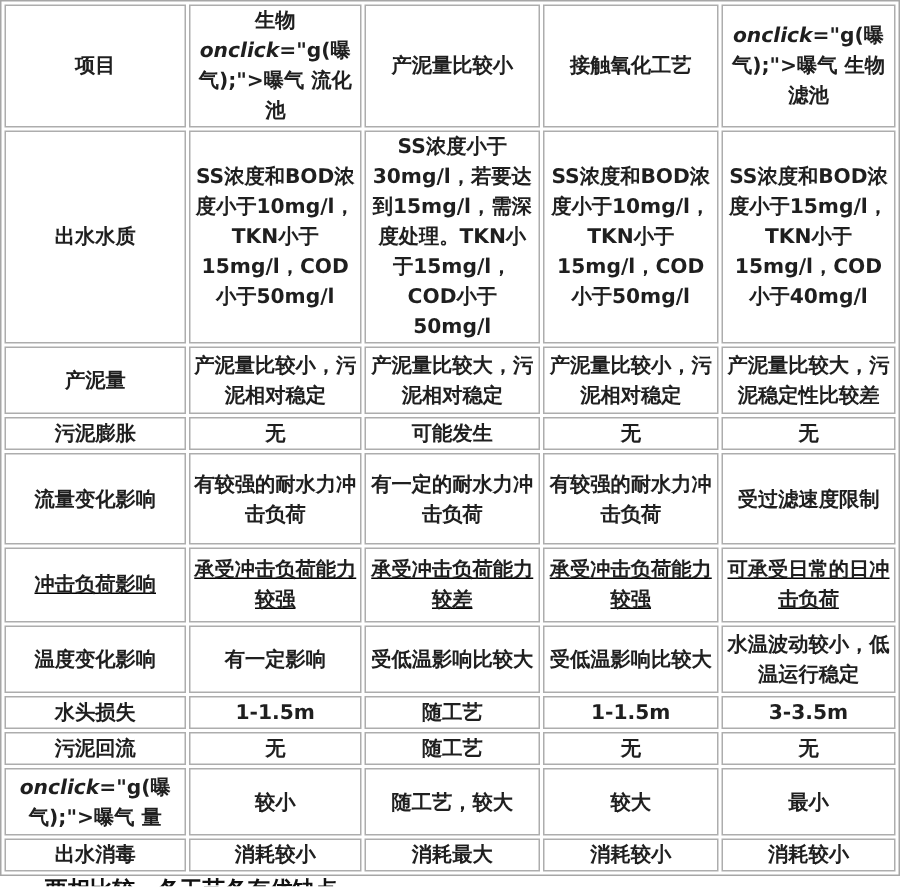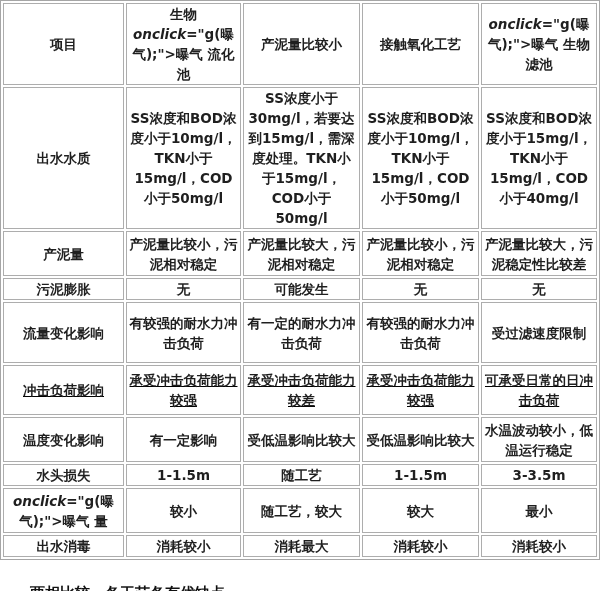--- a/index.html
+++ b/index.html
@@ -110,20 +110,27 @@
           <td>受低温影响比较大</td>
           <td>水温波动较小，低温运行稳定</td>
         </tr>
         <tr style="height: 21px;">
           <td>水头损失</td>
           <td>1-1.5m</td>
           <td>随工艺</td>
           <td>1-1.5m</td>
           <td>3-3.5m</td>
         </tr>
+        <tr style="height: 20px;">
+          <td>污泥回流</td>
+          <td>无</td>
+          <td>随工艺</td>
+          <td>无</td>
+          <td>无</td>
+        </tr>
         <tr style="height: 45px;">
           <td><i>onclick</i>="g(曝气);"&gt;曝气 量</td>
           <td>较小</td>
           <td>随工艺，较大</td>
           <td>较大</td>
           <td>最小</td>
         </tr>
         <tr style="height: 21px;">
           <td>出水消毒</td>
           <td>消耗较小</td>

